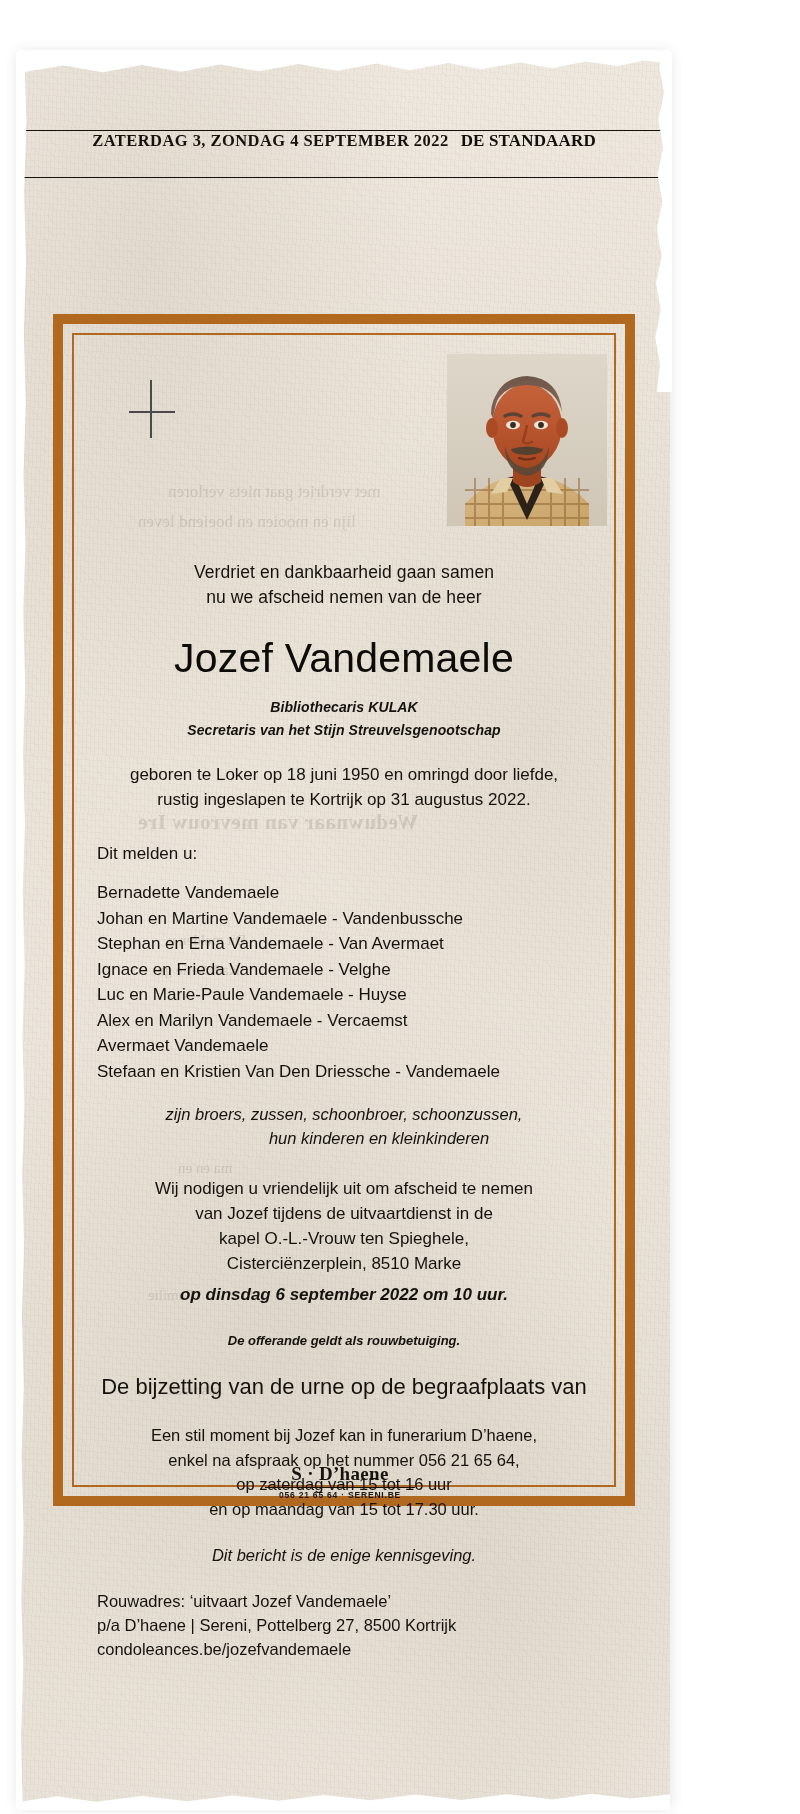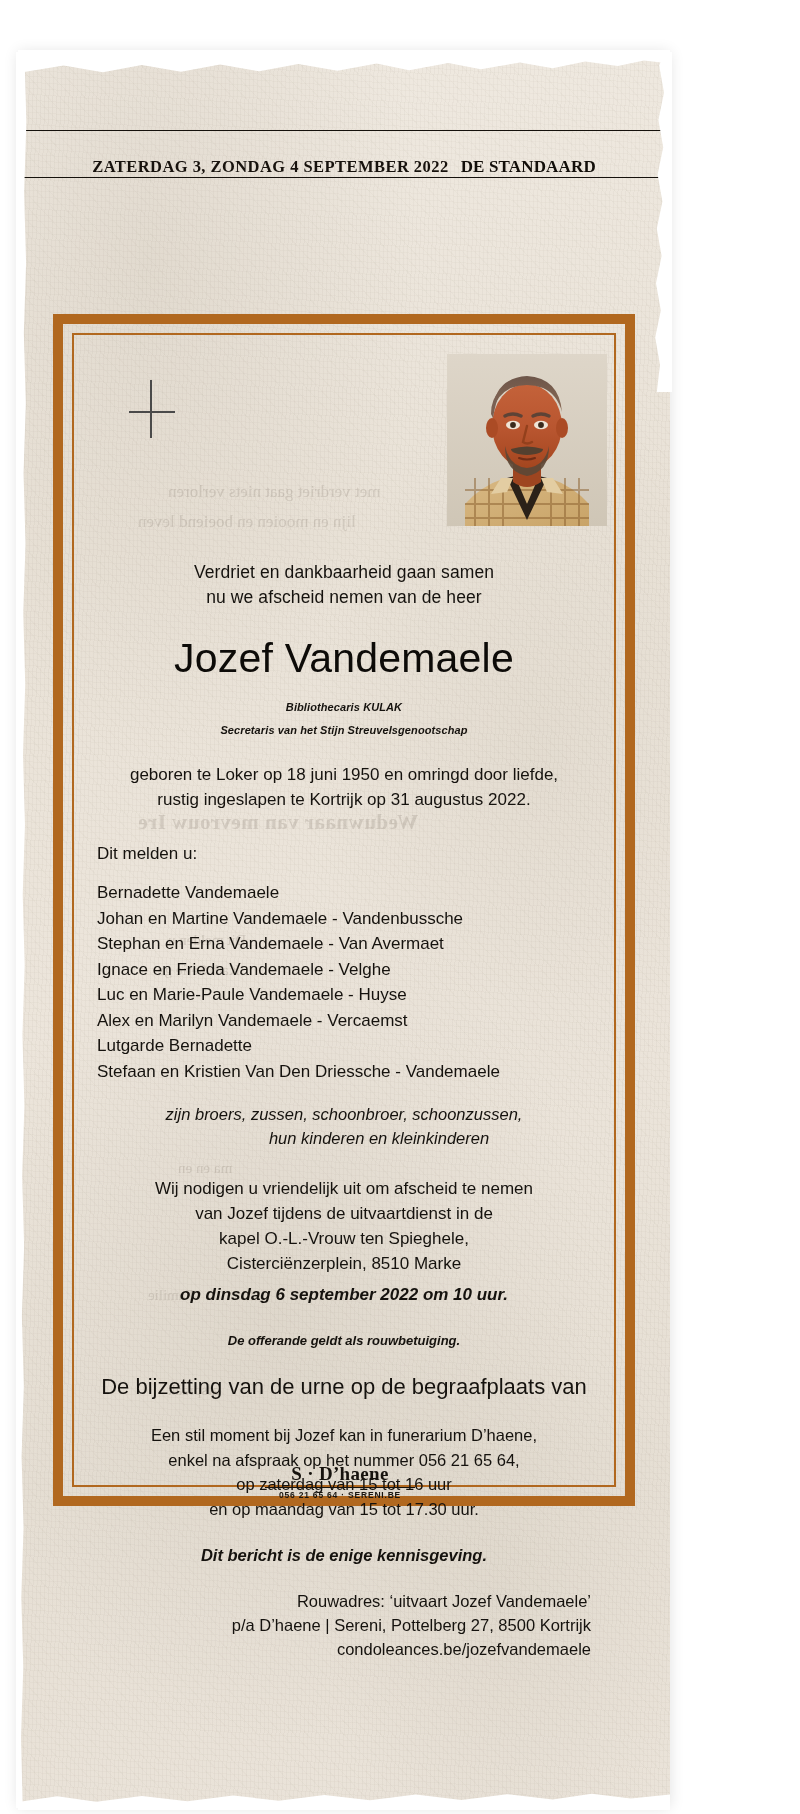--- a/index.html
+++ b/index.html
@@ -42,21 +42,21 @@
   .tear-bottom{left:0;right:0;bottom:-2px;height:22px;
     clip-path:polygon(0 100%,100% 100%,100% 30%,94% 48%,88% 26%,82% 52%,75% 28%,68% 54%,61% 30%,54% 56%,47% 32%,40% 58%,33% 34%,26% 60%,19% 36%,12% 62%,6% 38%,0 64%);}
   .tear-left{position:absolute;left:-2px;top:0;bottom:0;width:14px;background:#fff;z-index:6;
     clip-path:polygon(0 0,0 100%,48% 100%,36% 96%,52% 92%,38% 88%,54% 84%,40% 80%,56% 76%,42% 72%,58% 68%,44% 64%,60% 60%,46% 56%,62% 52%,48% 48%,64% 44%,50% 40%,66% 36%,52% 32%,68% 28%,54% 24%,70% 20%,56% 16%,72% 12%,58% 8%,74% 4%,60% 0);}
 
   
   #masthead{
     position:absolute;left:0;right:0;top:78px;height:46px;z-index:3;
     border-top:1.6px solid #15110c;
     border-bottom:1.6px solid #15110c;
-    display:flex;align-items:flex-end;justify-content:center;gap:12px;
+    display:flex;align-items:flex-start;justify-content:center;gap:12px;
     font-family:"Liberation Serif", serif;
   }
   #masthead .date{
     font-size:16.5px;font-weight:700;letter-spacing:.45px;color:#17120d;
     white-space:nowrap;
   }
   #masthead .paper{
     font-size:17px;font-weight:700;letter-spacing:.15px;color:#120e09;
     white-space:nowrap;
   }
@@ -115,21 +115,21 @@
   .intro{
     margin-top:212px;
     font-size:17.5px;line-height:25px;font-weight:400;letter-spacing:.1px;
   }
   .name{
     margin-top:24px;
     font-size:41px;line-height:48px;font-weight:400;letter-spacing:.2px;color:#0d0b08;
   }
   .roles{
     margin-top:14px;
-    font-size:11px;line-height:23px;font-style:italic;font-weight:600;letter-spacing:.1px;
+    font-size:14px;line-height:23px;font-style:italic;font-weight:600;letter-spacing:.1px;
   }
   .lifespan{
     margin-top:20px;
     font-size:17px;line-height:25px;
   }
   .announce-lead{
     margin-top:30px;
     text-align:left;
     font-size:17px;line-height:24px;
   }
@@ -156,24 +156,24 @@
   .urn{
     margin-top:22px;
     font-size:22px;line-height:24px;
   }
   .visit{
     margin-top:24px;
     font-size:16.5px;line-height:24.5px;
   }
   .only{
     margin-top:22px;
-    font-size:16.5px;line-height:24px;font-weight:700;font-style:italic;
+    font-size:16.5px;line-height:24px;font-weight:400;font-style:italic;
   }
   .address{
-    margin-top:22px;text-align:right;
+    margin-top:22px;text-align:left;
     font-size:16.5px;line-height:24px;
   }
 
   
   #logo{
     position:absolute;left:0;right:8px;bottom:-4px;z-index:5;text-align:center;
   }
   #logo .mark{
     font-size:19px;font-weight:700;letter-spacing:.3px;color:#16120d;
     font-family:"Liberation Serif", serif;
@@ -306,21 +306,21 @@
 
       <div class="blk announce-lead">Dit melden u:</div>
 
       <div class="blk family">
         <div>Bernadette Vandemaele</div>
         <div>Johan en Martine Vandemaele - Vandenbussche</div>
         <div>Stephan en Erna Vandemaele - Van Avermaet</div>
         <div>Ignace en Frieda Vandemaele - Velghe</div>
         <div>Luc en Marie-Paule Vandemaele - Huyse</div>
         <div>Alex en Marilyn Vandemaele - Vercaemst</div>
-        <div>Lutgarde Bernadette</div>
+        <div>Avermaet Vandemaele</div>
         <div>Stefaan en Kristien Van Den Driessche - Vandemaele</div>
       </div>
 
       <div class="blk relatives">
         <span>zijn broers, zussen, schoonbroer, schoonzussen,</span>
         <span class="r2">hun kinderen en kleinkinderen</span>
       </div>
 
       <div class="blk invite">
         <div>Wij nodigen u vriendelijk uit om afscheid te nemen</div>

